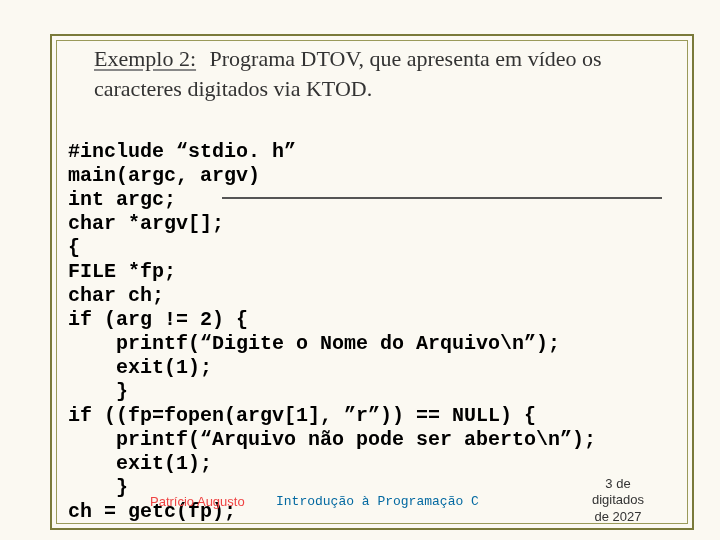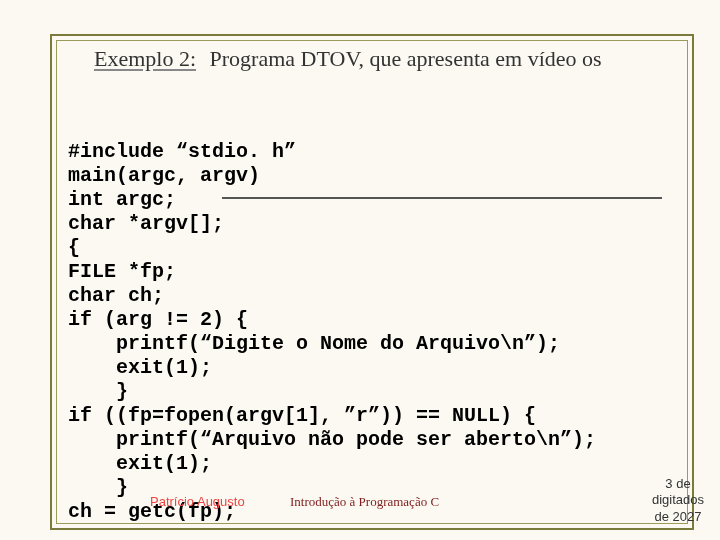--- a/index.html
+++ b/index.html
@@ -65,45 +65,46 @@
     position: absolute;
     top: 482px;
     left: 138px;
     font-family: Liberation Sans, sans-serif;
     font-size: 13px;
     color: #ef4444;
   }
   .footer-course {
     position: absolute;
     top: 482px;
-    left: 278px;
-    font-family: Liberation Serif, serif;
+    left: 264px;
+    font-family: Liberation Mono, monospace;
     font-size: 13px;
-    color: #7f1d1d;
+    color: #0369a1;
   }
   .footer-date {
     position: absolute;
     top: 464px;
-    left: 626px;
+    left: 566px;
     width: 80px;
     font-family: Arial, sans-serif;
     font-size: 13px;
     color: #333;
     text-align: center;
     line-height: 1.25;
   }
 </style>
 </head>
 <body>
 
 <div class="frame-outer"></div>
 <div class="frame-inner"></div>
 
 <div class="title">
   <span class="underline">Exemplo 2:</span><span> Programa DTOV, que apresenta em vídeo os</span><br>
+  <span>caracteres digitados via KTOD.</span>
 </div>
 
 <div class="hr-line"></div>
 
 <pre class="code" id="code-block">#include “stdio. h”
 main(argc, argv)
 int argc;
 char *argv[];
 {
 FILE *fp;

